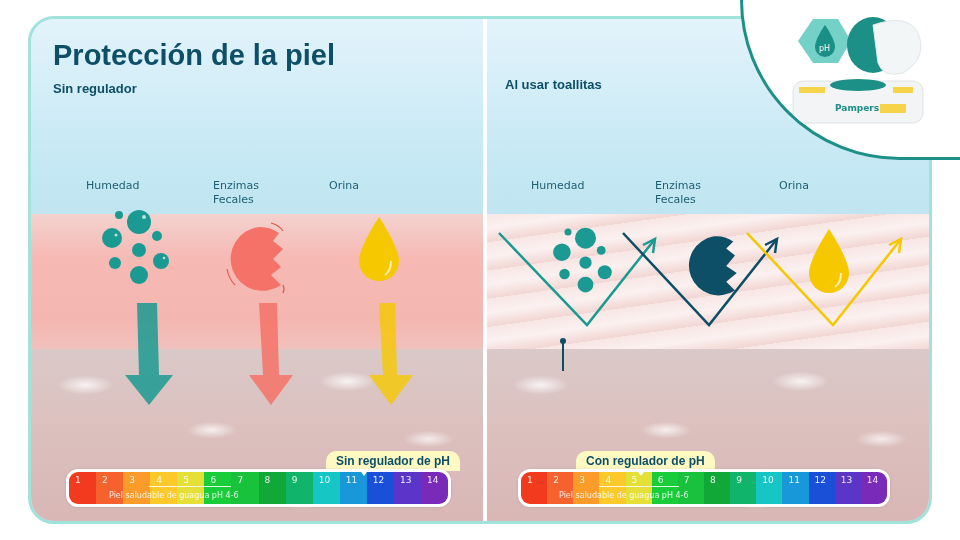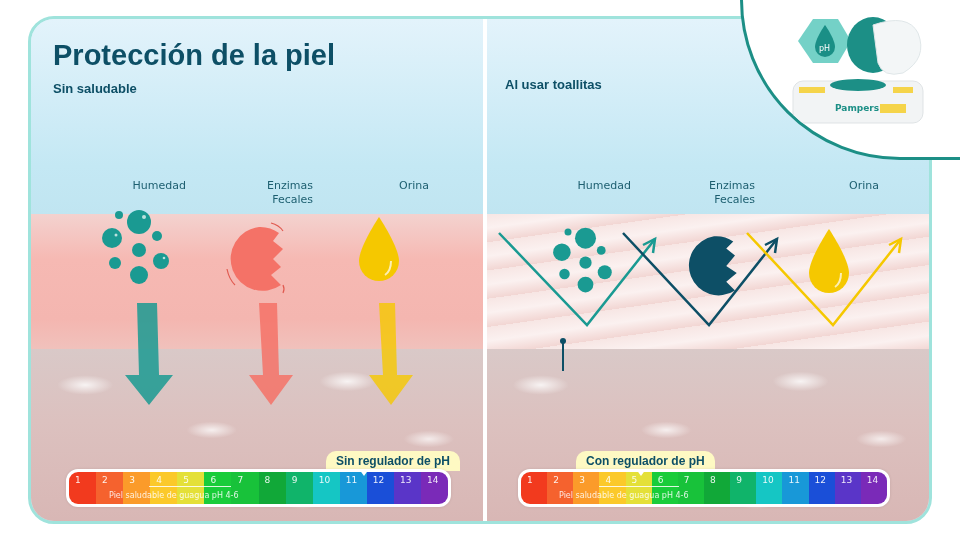--- a/index.html
+++ b/index.html
@@ -31,21 +31,21 @@
       radial-gradient(ellipse 30px 10px at 25% 80%, rgba(255,255,255,.7), transparent 70%),
       radial-gradient(ellipse 30px 10px at 60% 85%, rgba(255,255,255,.6), transparent 70%),
       linear-gradient(#d9c9c8 0%, #dcc1bf 40%, #d8b6b4 100%);
   }
 
   .title { position: absolute; left: 22px; top: 20px; font-family: "Liberation Sans", sans-serif;
     font-weight: bold; font-size: 29px; color: #0d4f66; z-index: 6; }
   .subtitle { position: absolute; font-family: "Liberation Sans", sans-serif; font-weight: bold;
     font-size: 13px; color: #0d4f66; z-index: 6; }
 
-  .label { position: absolute; font-size: 11px; color: #1d5f70; text-align: right; line-height: 14px; z-index: 6; width: 100px; }
+  .label { position: absolute; font-size: 11px; color: #1d5f70; text-align: left; line-height: 14px; z-index: 6; width: 100px; }
 
   .icon { position: absolute; z-index: 6; }
   .arrow { position: absolute; z-index: 6; }
 
   .ph-wrap { position: absolute; z-index: 7; }
   .ph-bar { position: absolute; height: 38px; border-radius: 12px; border: 3px solid #ffffff;
     overflow: hidden; display: flex; background: #fff; box-shadow: 0 0 3px rgba(0,0,0,.1); }
   .ph-cell { flex: 1; height: 100%; position: relative; }
   .ph-num { position: absolute; left: 6px; top: 3px; font-size: 9px; color: rgba(255,255,255,.9); }
   .ph-caption { position: absolute; top: 19px; font-size: 8px; color: rgba(255,255,255,.85); white-space: nowrap; }
@@ -67,21 +67,21 @@
 <body>
 
 <div class="frame">
 
   <div class="panel left">
     <div class="sky"></div>
     <div class="skin-left"></div>
     <div class="cells"></div>
 
     <div class="title">Protección de la piel</div>
-    <div class="subtitle" style="left:22px;top:62px;">Sin saludable</div>
+    <div class="subtitle" style="left:22px;top:62px;">Sin regulador</div>
 
     <div class="label" style="left:55px;top:160px;">Humedad</div>
     <div class="label" style="left:182px;top:160px;">
       <div>Enzimas</div>
       <div>Fecales</div>
     </div>
     <div class="label" style="left:298px;top:160px;">Orina</div>
 
     <svg class="icon" style="left:64px;top:188px;" width="80" height="80" viewBox="0 0 80 80">
       <g fill="#1a9a92">

